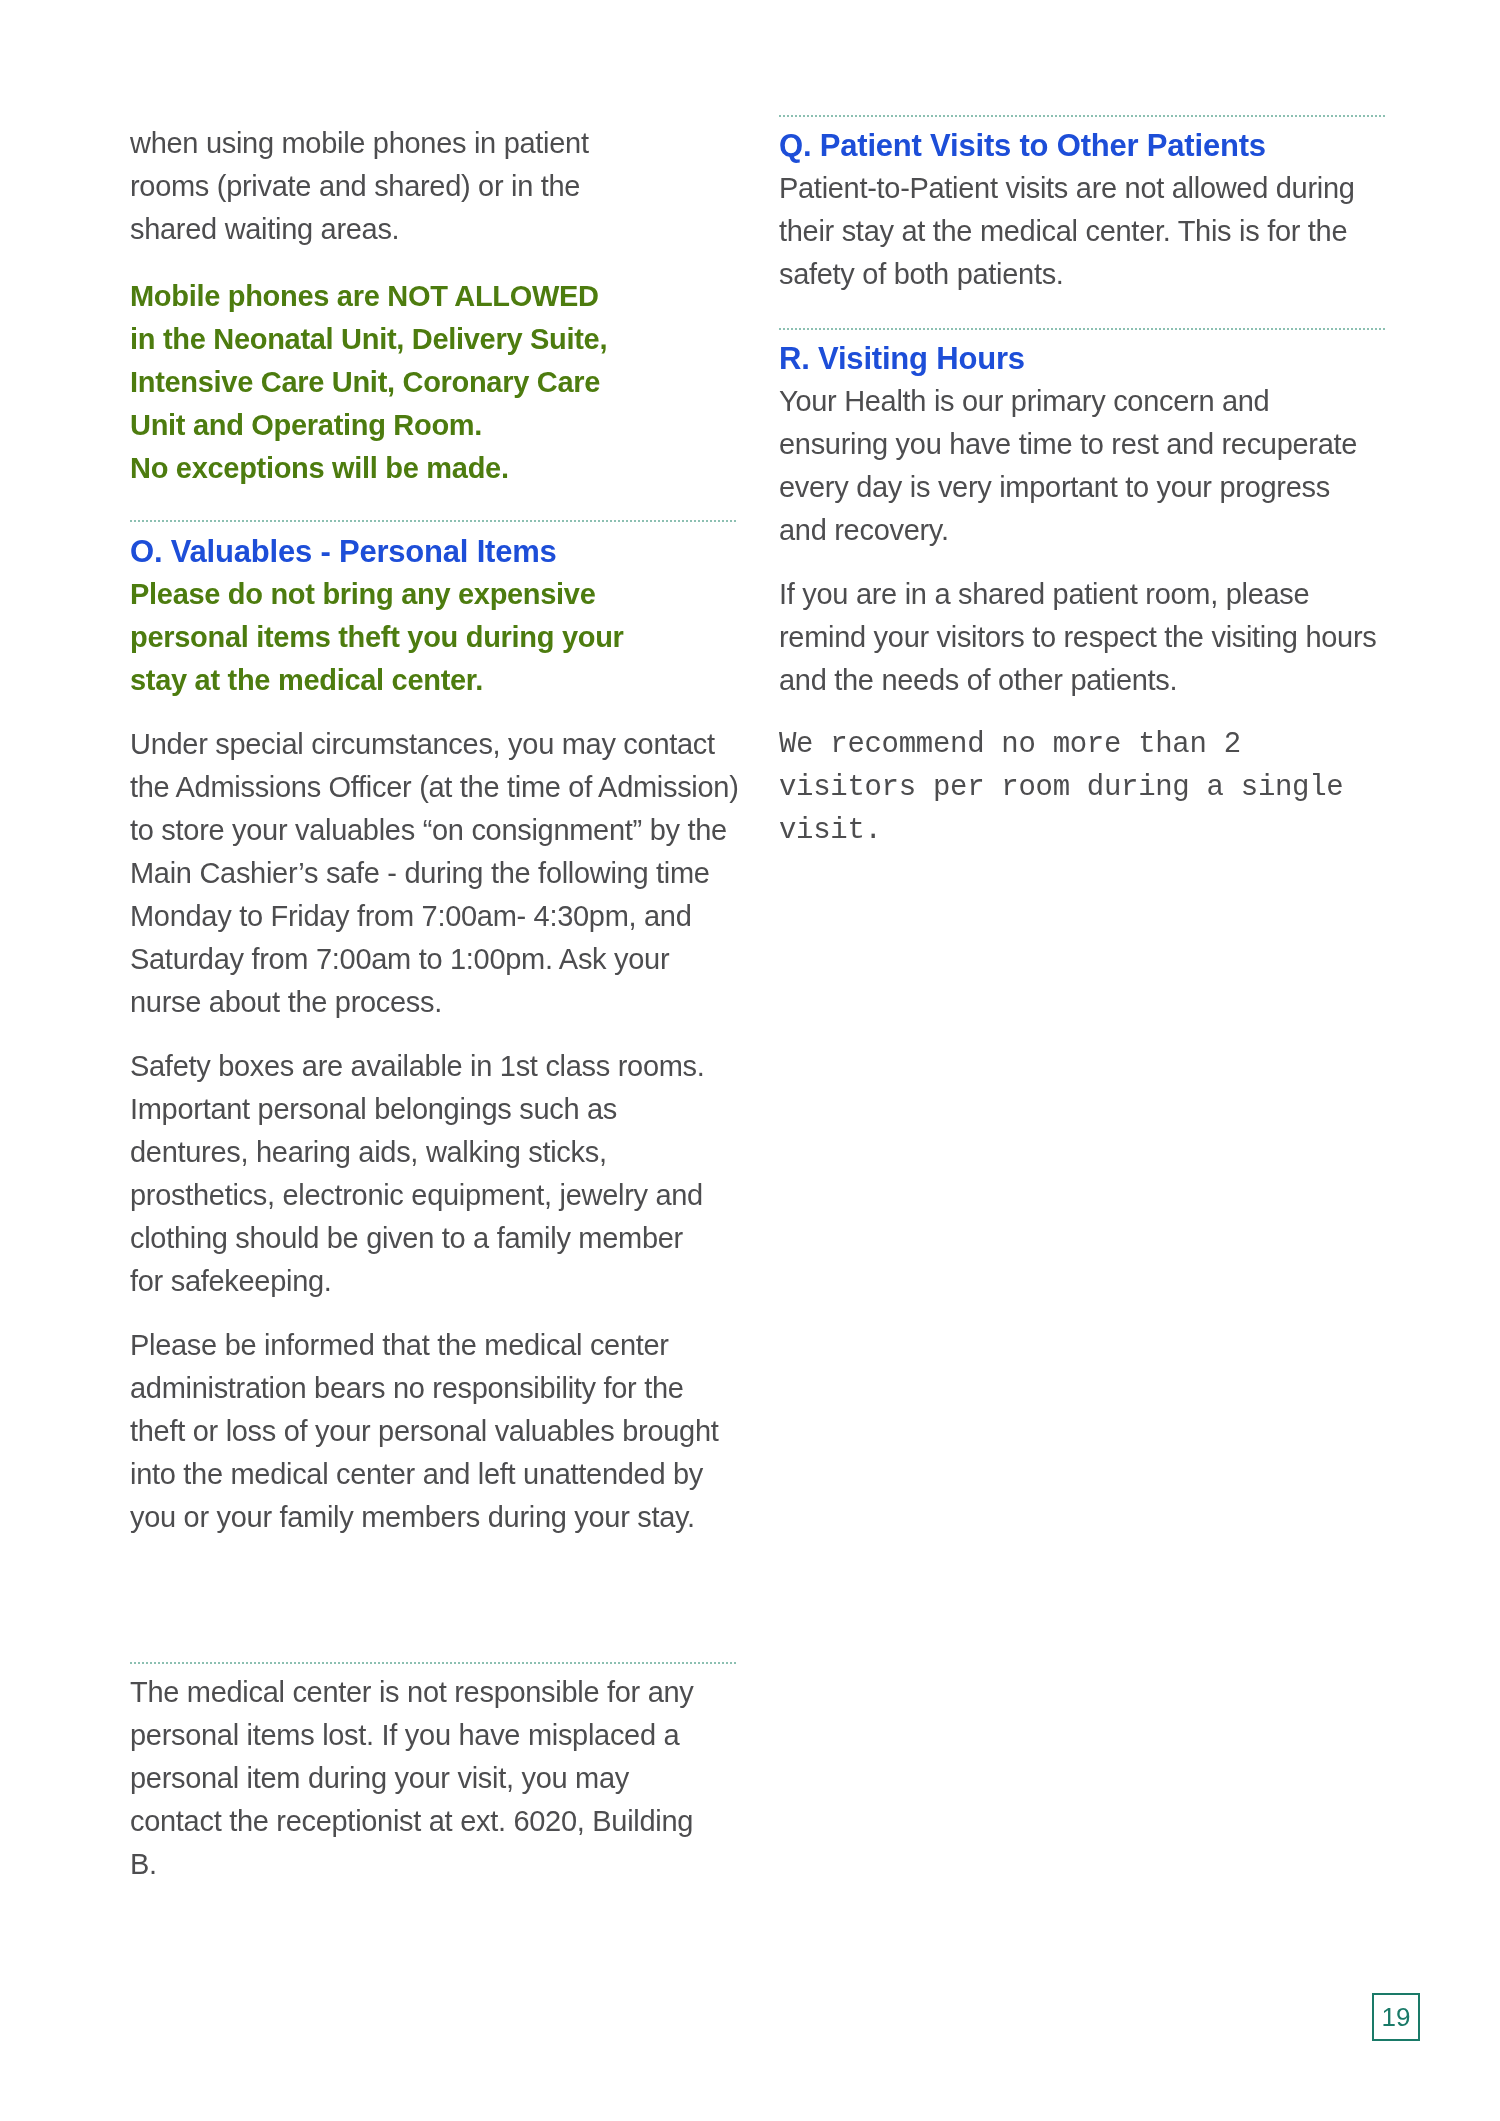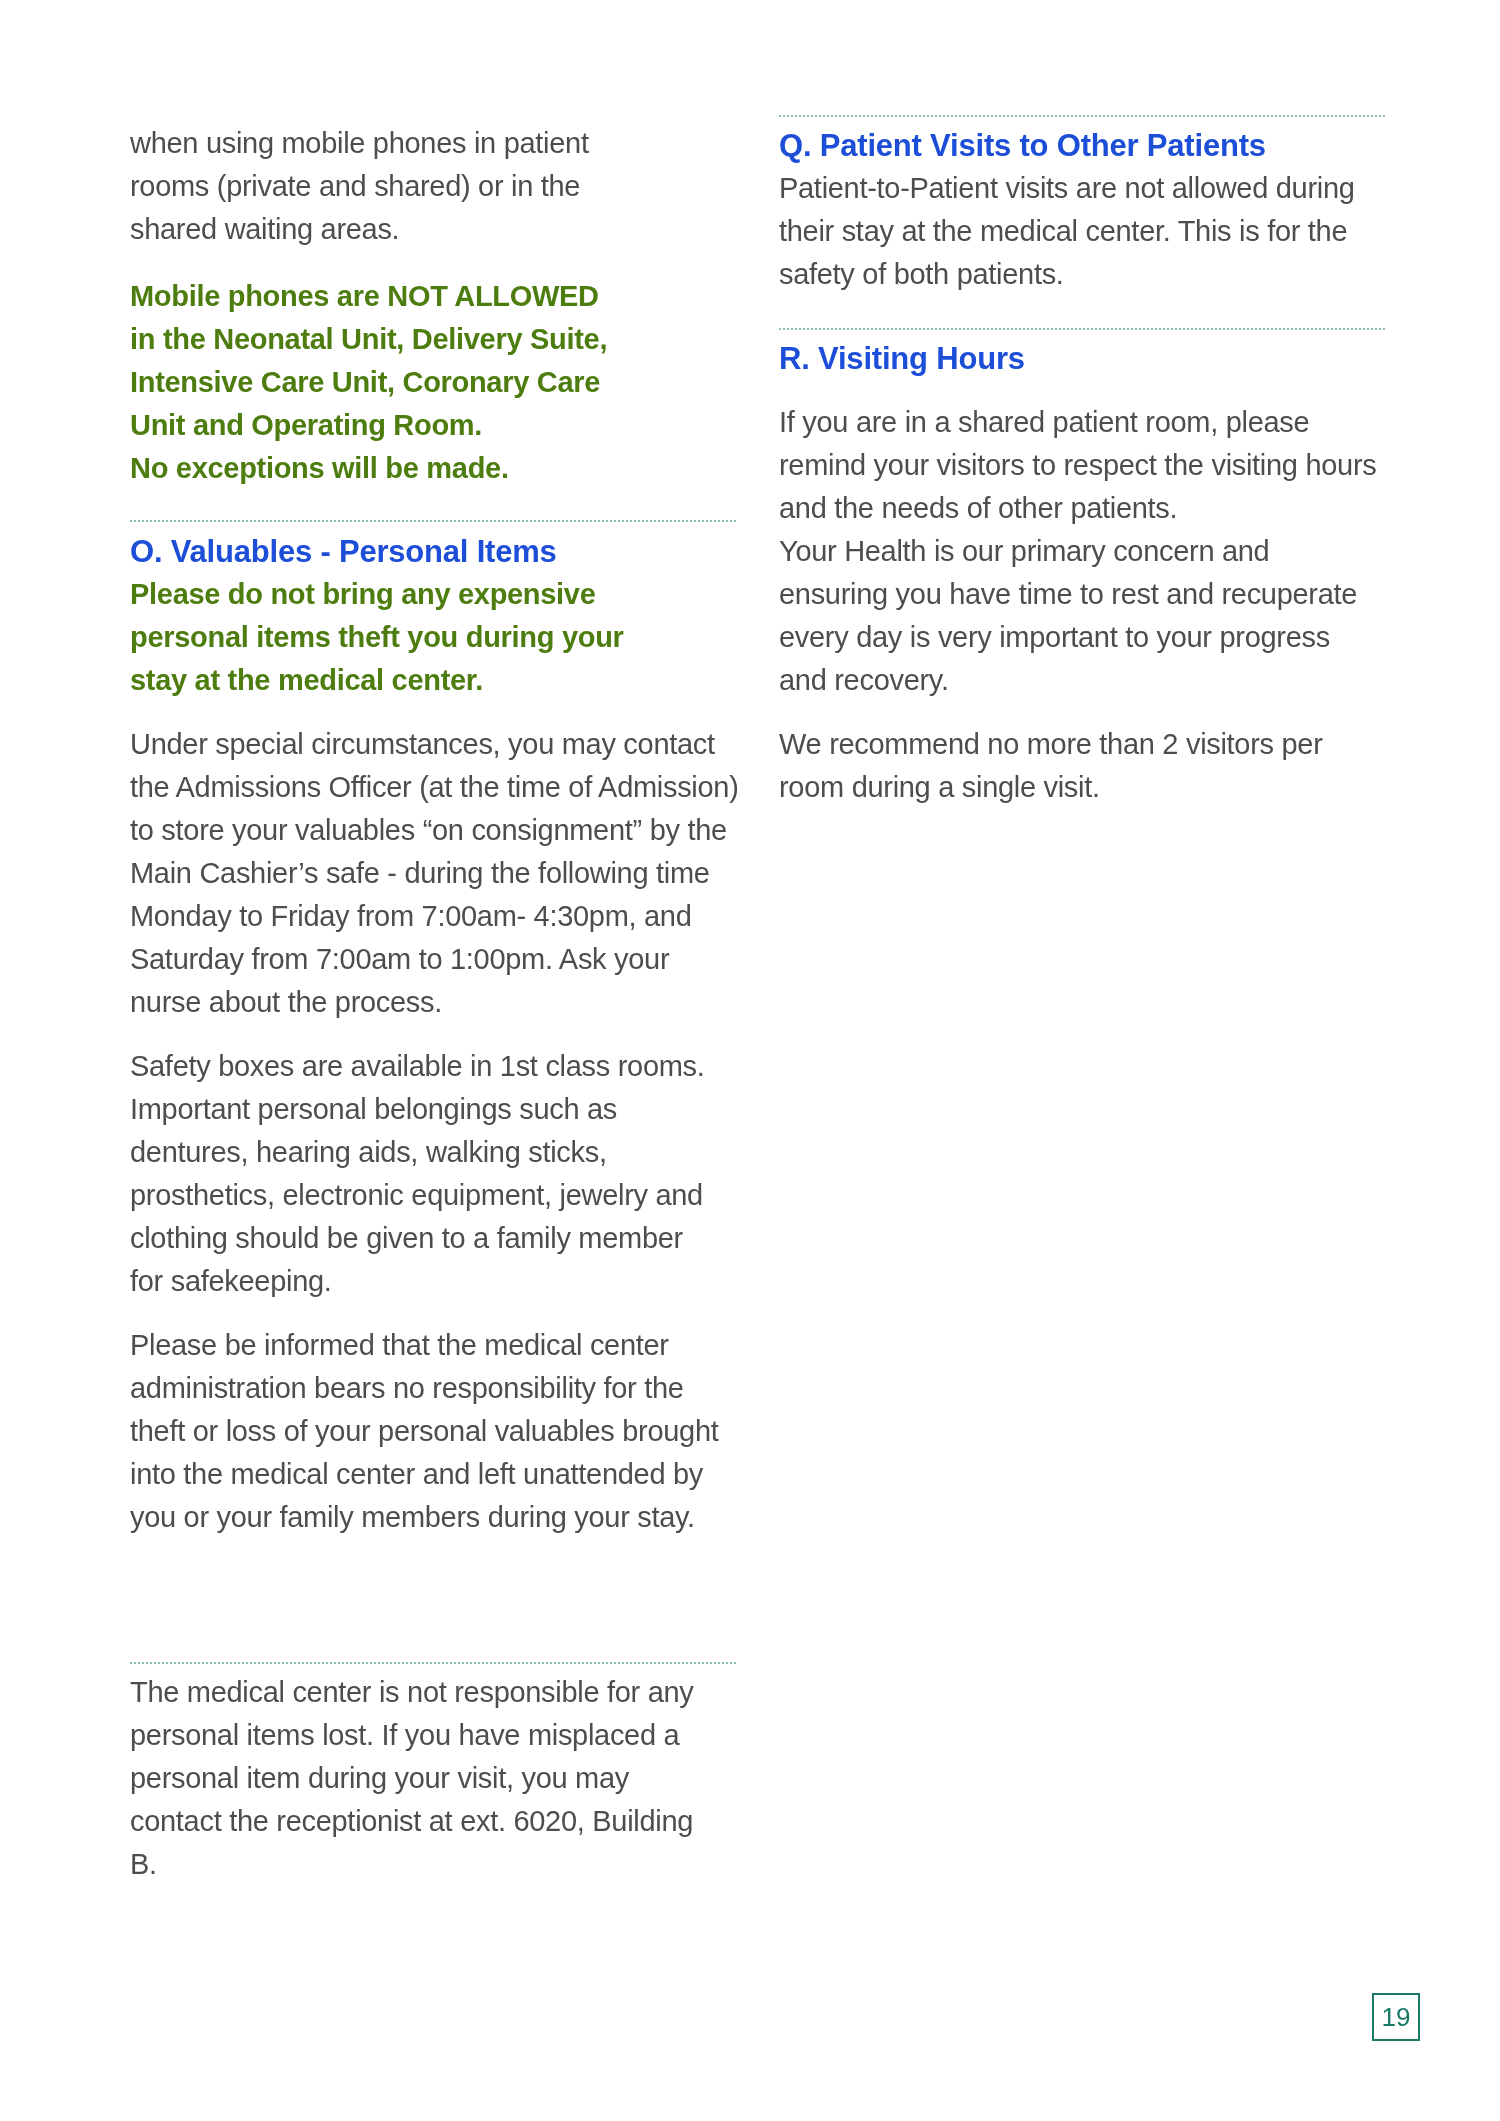--- a/index.html
+++ b/index.html
@@ -53,19 +53,19 @@
 <div id="right" class="col">
   <div class="rule" style="top:115px;"></div>
   <div class="abs" style="top:124px;width:580px;">
     <h2>Q. Patient Visits to Other Patients</h2>
     <p>Patient-to-Patient visits are not allowed during their stay at the medical center. This is for the safety of both patients.</p>
   </div>
 
   <div class="rule" style="top:328px;"></div>
   <div class="abs" style="top:337px;width:600px;">
     <h2>R. Visiting Hours</h2>
+    <p>Your Health is our primary concern and ensuring you have time to rest and recuperate every day is very important to your progress and recovery.</p>
     <p style="margin-top:21px;">If you are in a shared patient room, please remind your visitors to respect the visiting hours and the needs of other patients.</p>
-    <p>Your Health is our primary concern and ensuring you have time to rest and recuperate every day is very important to your progress and recovery.</p>
-    <p style="margin-top:21px;">We recommend no more than 2 visitors per room during a single visit.</p>
+    <p style="margin-top:21px;font-family:Liberation Mono, monospace;">We recommend no more than 2 visitors per room during a single visit.</p>
   </div>
 </div>
 
 <div class="pagenum">19</div>
 
 </body></html>

